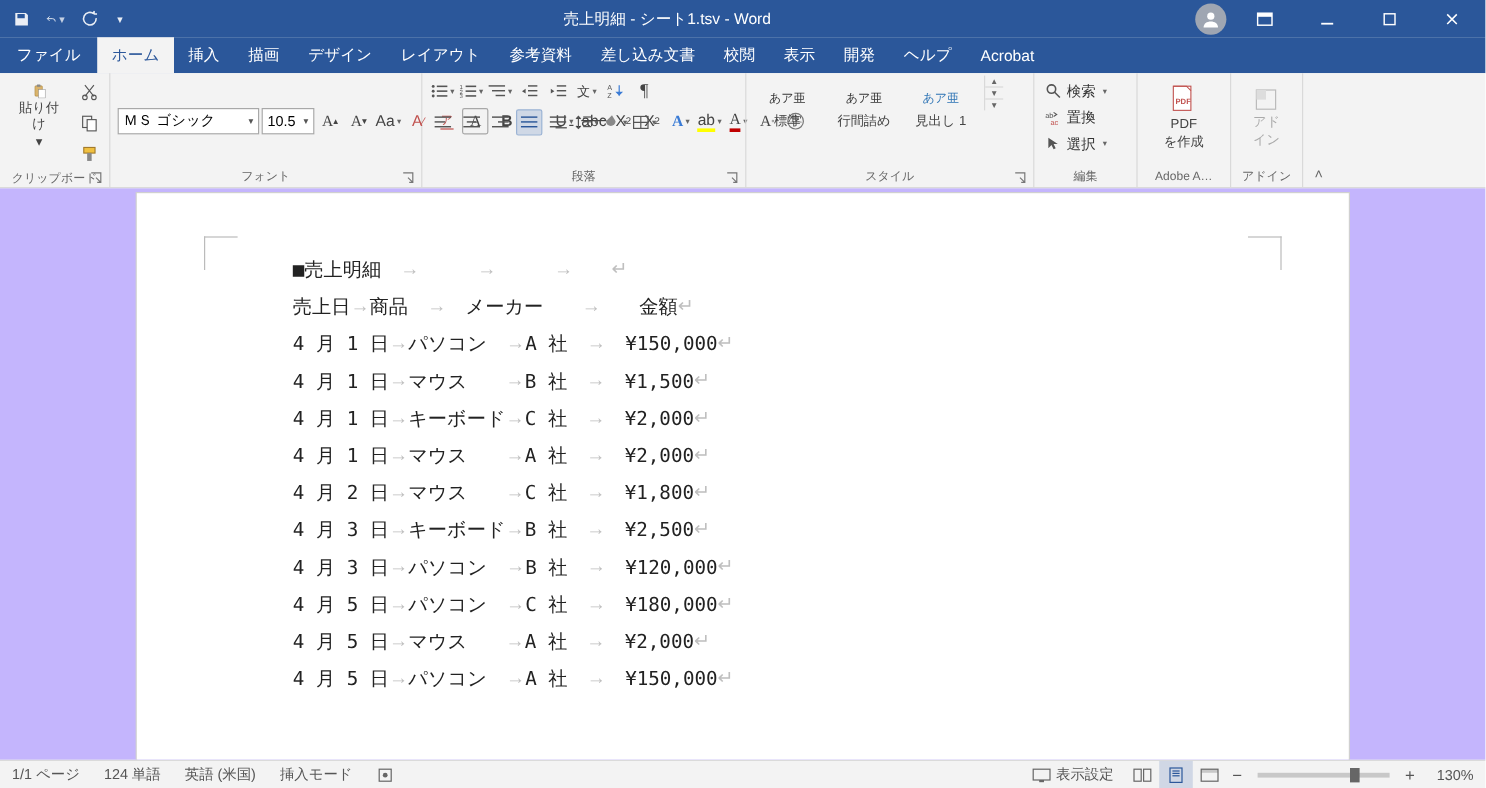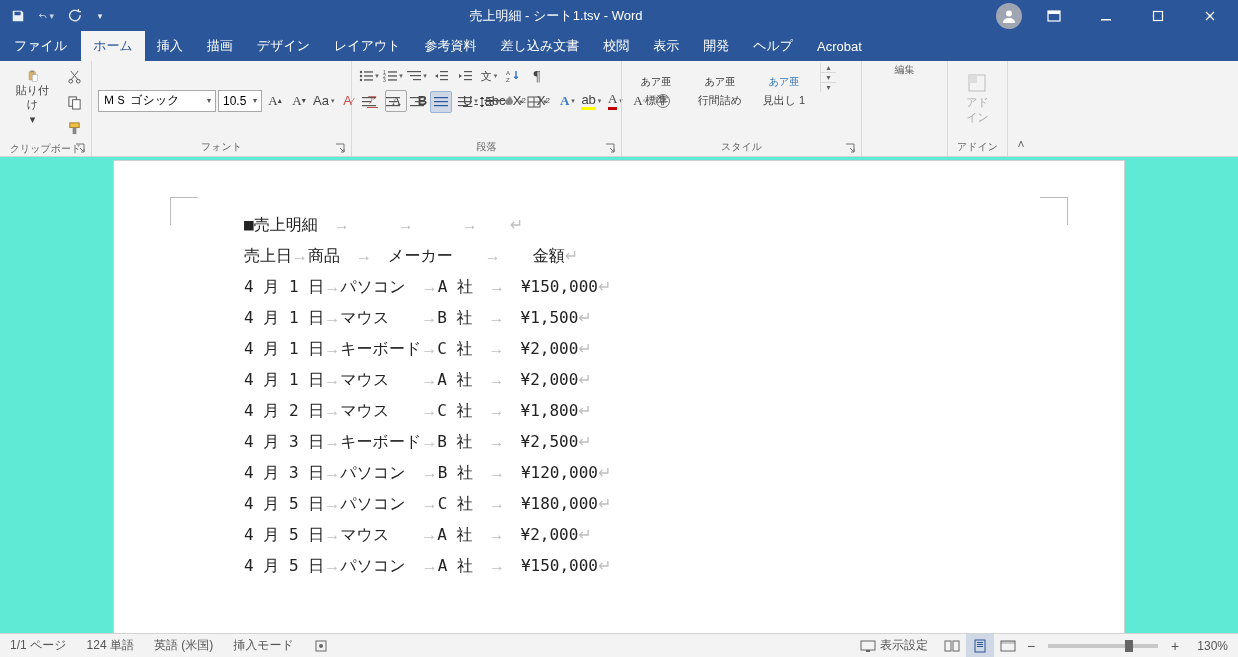--- a/index.html
+++ b/index.html
@@ -49,21 +49,21 @@
 .style-scroll div:last-child{border-bottom:none;}
 
 
 .edit-item { display:flex;align-items:center;gap:4px;height:22px;padding:0 4px;font-size:12px;color:#333;cursor:pointer;border:1px solid transparent;border-radius:2px; }
 .edit-item .dd{font-size:7px;color:#666;margin-left:2px;}
 
 
 .ribbon-collapse { width:26px;display:flex;align-items:flex-end;justify-content:center;padding-bottom:4px;color:#666;font-size:12px;cursor:pointer; }
 
 
-.doc-wrap { flex:1; background:#5eead4; overflow:hidden; position:relative; }
+.doc-wrap { flex:1; background:#c4b5fd; overflow:hidden; position:relative; }
 .page { background:#fff; width:1010px; margin:4px auto 0 auto; min-height:520px; box-shadow:0 0 0 1px #d0d0d0; position:relative; padding:48px 90px 30px 90px; }
 .page-corner { position:absolute; width:28px; height:28px; }
 .page-corner.tl { top:36px; left:56px; border-left:1px solid #bbb; border-top:1px solid #bbb; }
 .page-corner.tr { top:36px; right:56px; border-right:1px solid #bbb; border-top:1px solid #bbb; }
 .doc-line { font-family:"MS Gothic","MS Mincho",monospace; font-size:16px; color:#222; line-height:31px; white-space:pre; display:flex; }
 .tab-mark { color:#bfbfbf; display:inline-block; text-align:center; }
 .para-mark { color:#bfbfbf; }
 .doc-lines { margin-left:40px; }
 
 
@@ -411,25 +411,66 @@
         <span>スタイル</span>
       <div class="launcher">
           <svg width="10" height="10" viewBox="0 0 10 10">
             <path fill="none" stroke="#777" d="M1 1h8v8M5 5l4 4M9 6v3H6"></path>
           </svg>
         </div>
     </div>
   </div>
 
   <div class="group" style="width:86px">
+    <div class="group-body" style="flex-direction:column;gap:0;padding:4px 4px">
+      <div class="edit-item">
+          <svg width="14" height="14" viewBox="0 0 16 16">
+            <circle cx="6" cy="6" r="4" fill="none" stroke="#555" stroke-width="1.5"></circle>
+            <line x1="9" y1="9" x2="14" y2="14" stroke="#555" stroke-width="1.5"></line>
+          </svg>
+          <span>検索</span>
+          <span class="dd">▾</span>
+        </div>
+      <div class="edit-item">
+          <svg width="14" height="14" viewBox="0 0 16 16">
+            <text x="0" y="8" font-size="7" fill="#555">ab</text>
+            <text x="5" y="15" font-size="7" fill="#c0504d">ac</text>
+            <path d="M8 3l3 2-3 2" fill="none" stroke="#555"></path>
+          </svg>
+          <span>置換</span>
+        </div>
+      <div class="edit-item">
+          <svg width="14" height="14" viewBox="0 0 16 16">
+            <path fill="#555" d="M3 2l0 10 3-3 2 4 2-1-2-4h4z"></path>
+          </svg>
+          <span>選択</span>
+          <span class="dd">▾</span>
+        </div>
+    </div>
     <div class="group-label">
         <span>編集</span>
       </div>
   </div>
 
+  <div class="group" style="width:78px">
+    <div class="group-body" style="justify-content:center">
+      <div class="big-btn" style="height:66px">
+        <svg width="26" height="28" viewBox="0 0 26 28">
+            <rect x="4" y="2" width="16" height="22" fill="#fff" stroke="#c0504d"></rect>
+            <path d="M4 2h12l4 4" fill="none" stroke="#c0504d"></path>
+            <text x="6" y="18" font-size="7" fill="#c0504d" font-weight="bold">PDF</text>
+          </svg>
+        <span>PDF</span>
+        <span>を作成</span>
+      </div>
+    </div>
+    <div class="group-label">
+        <span>Adobe A…</span>
+      </div>
+  </div>
 
   <div class="group" style="width:60px">
     <div class="group-body" style="justify-content:center">
       <div class="big-btn" style="height:66px;color:#aaa">
         <svg width="22" height="22" viewBox="0 0 22 22">
             <rect x="3" y="3" width="16" height="16" fill="none" stroke="#bbb"></rect>
             <rect x="3" y="3" width="8" height="8" fill="#ddd"></rect>
           </svg>
         <span>アド</span>
         <span>イン</span>

